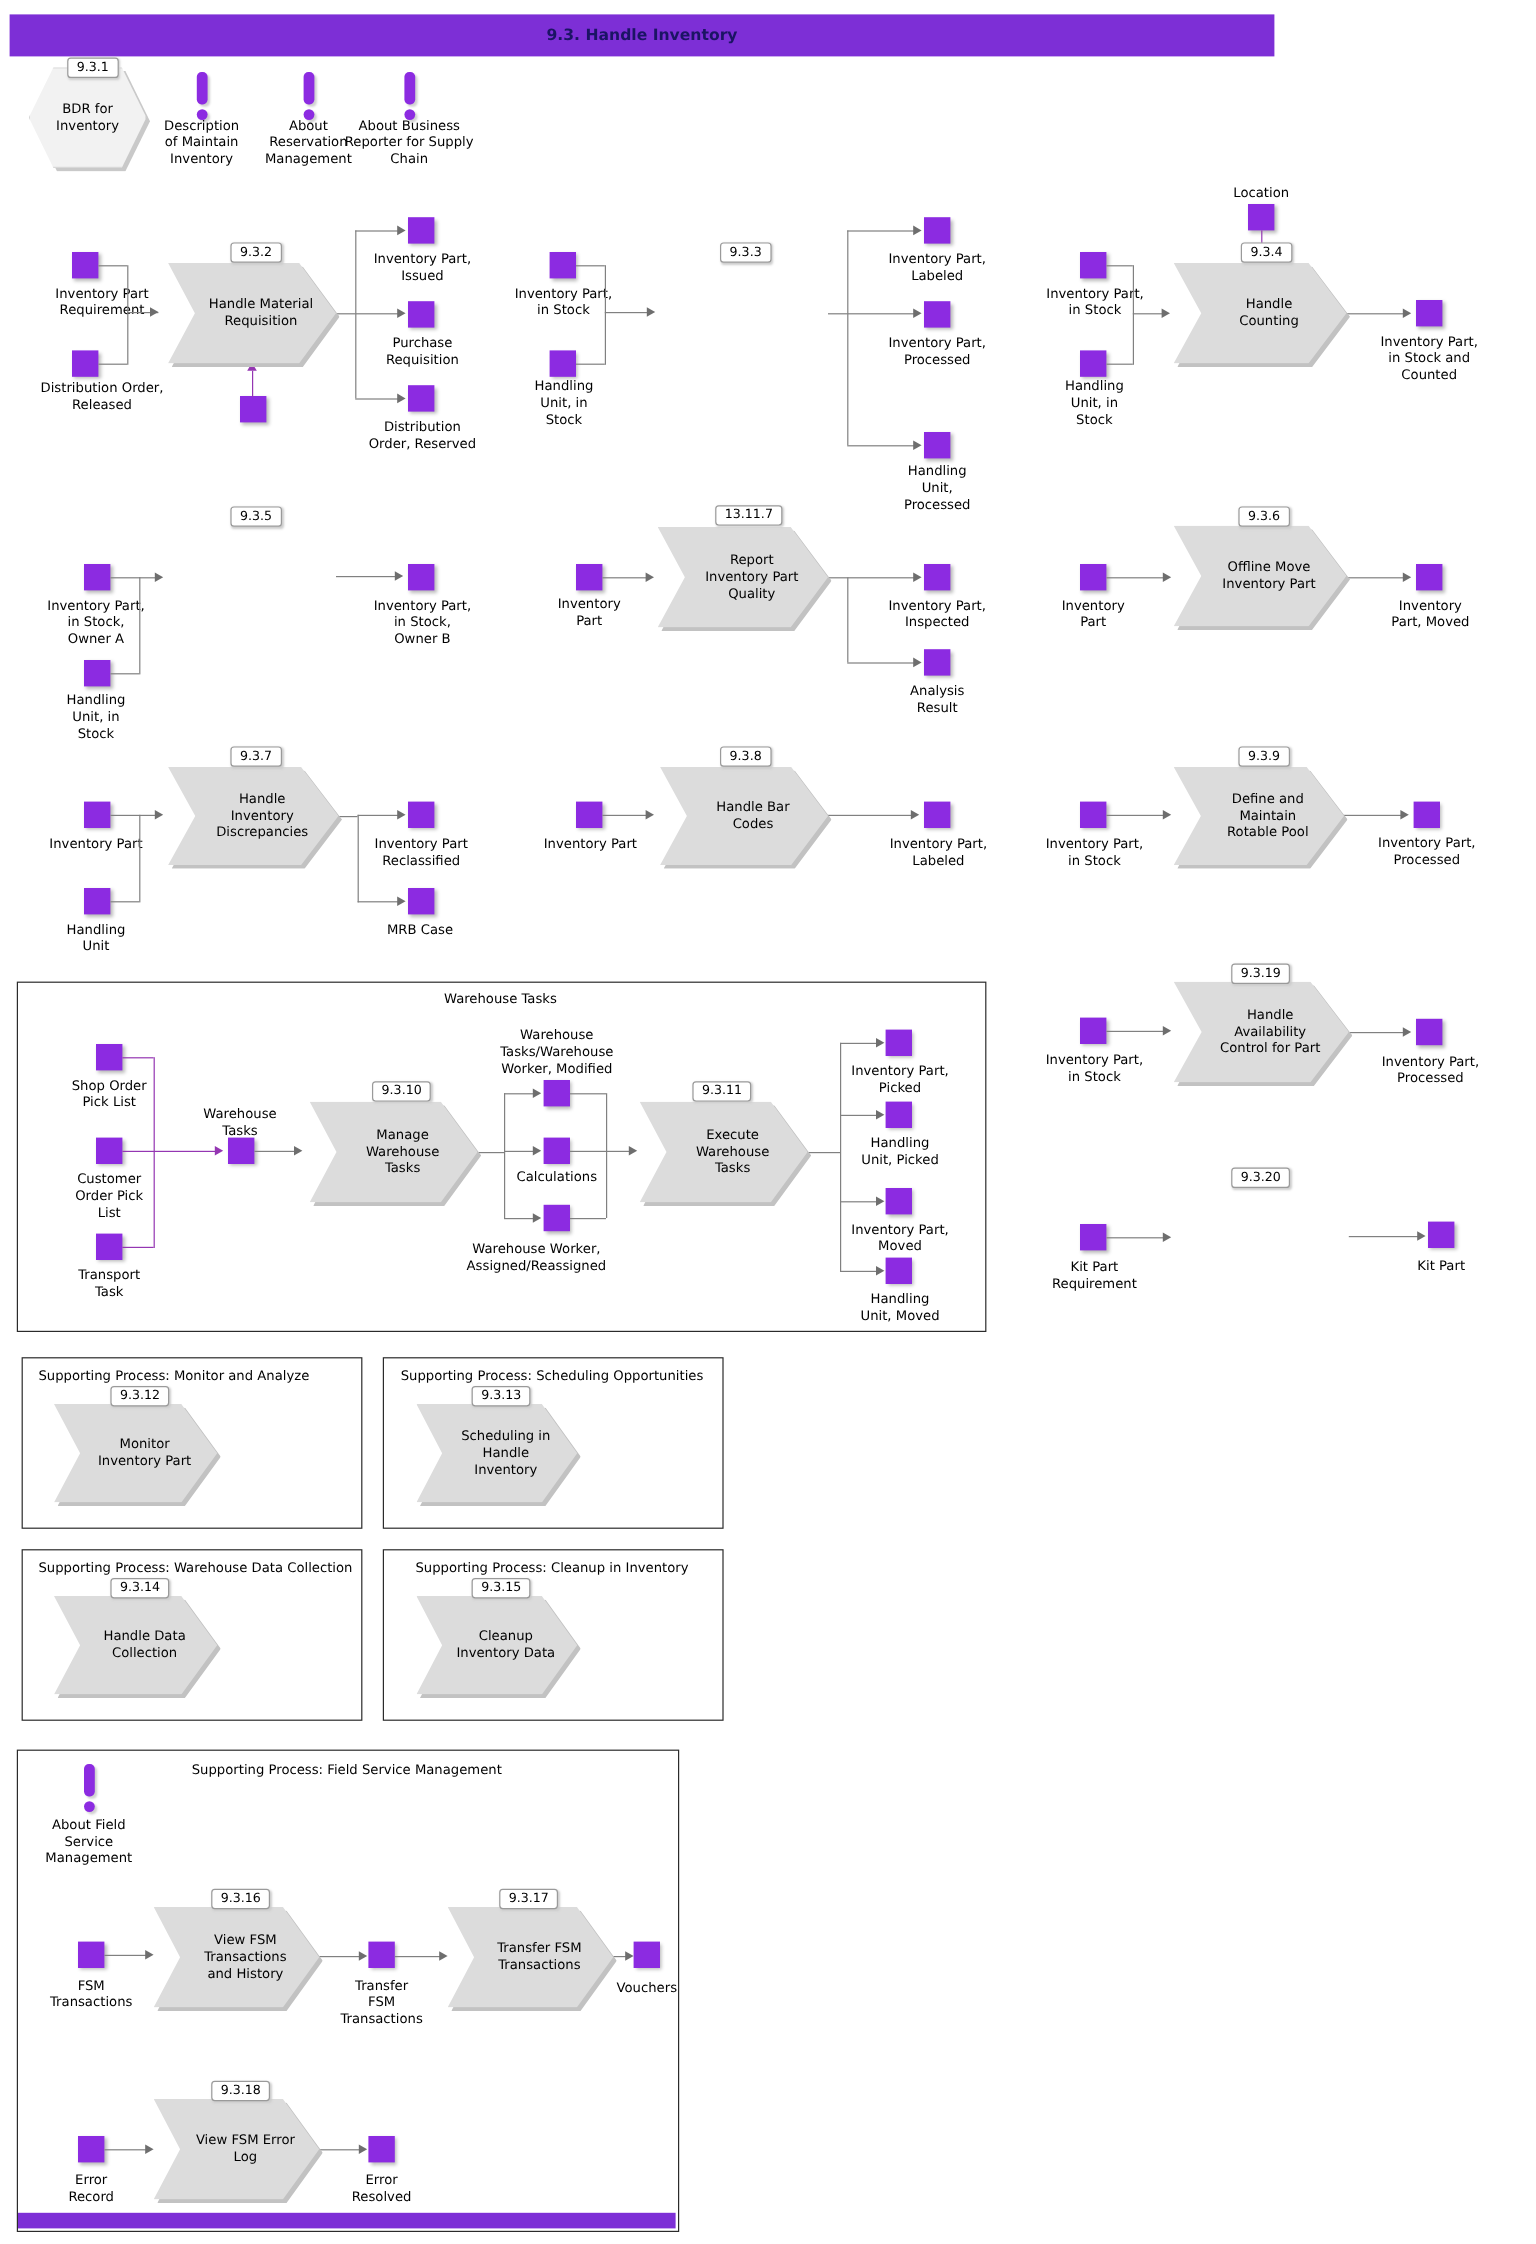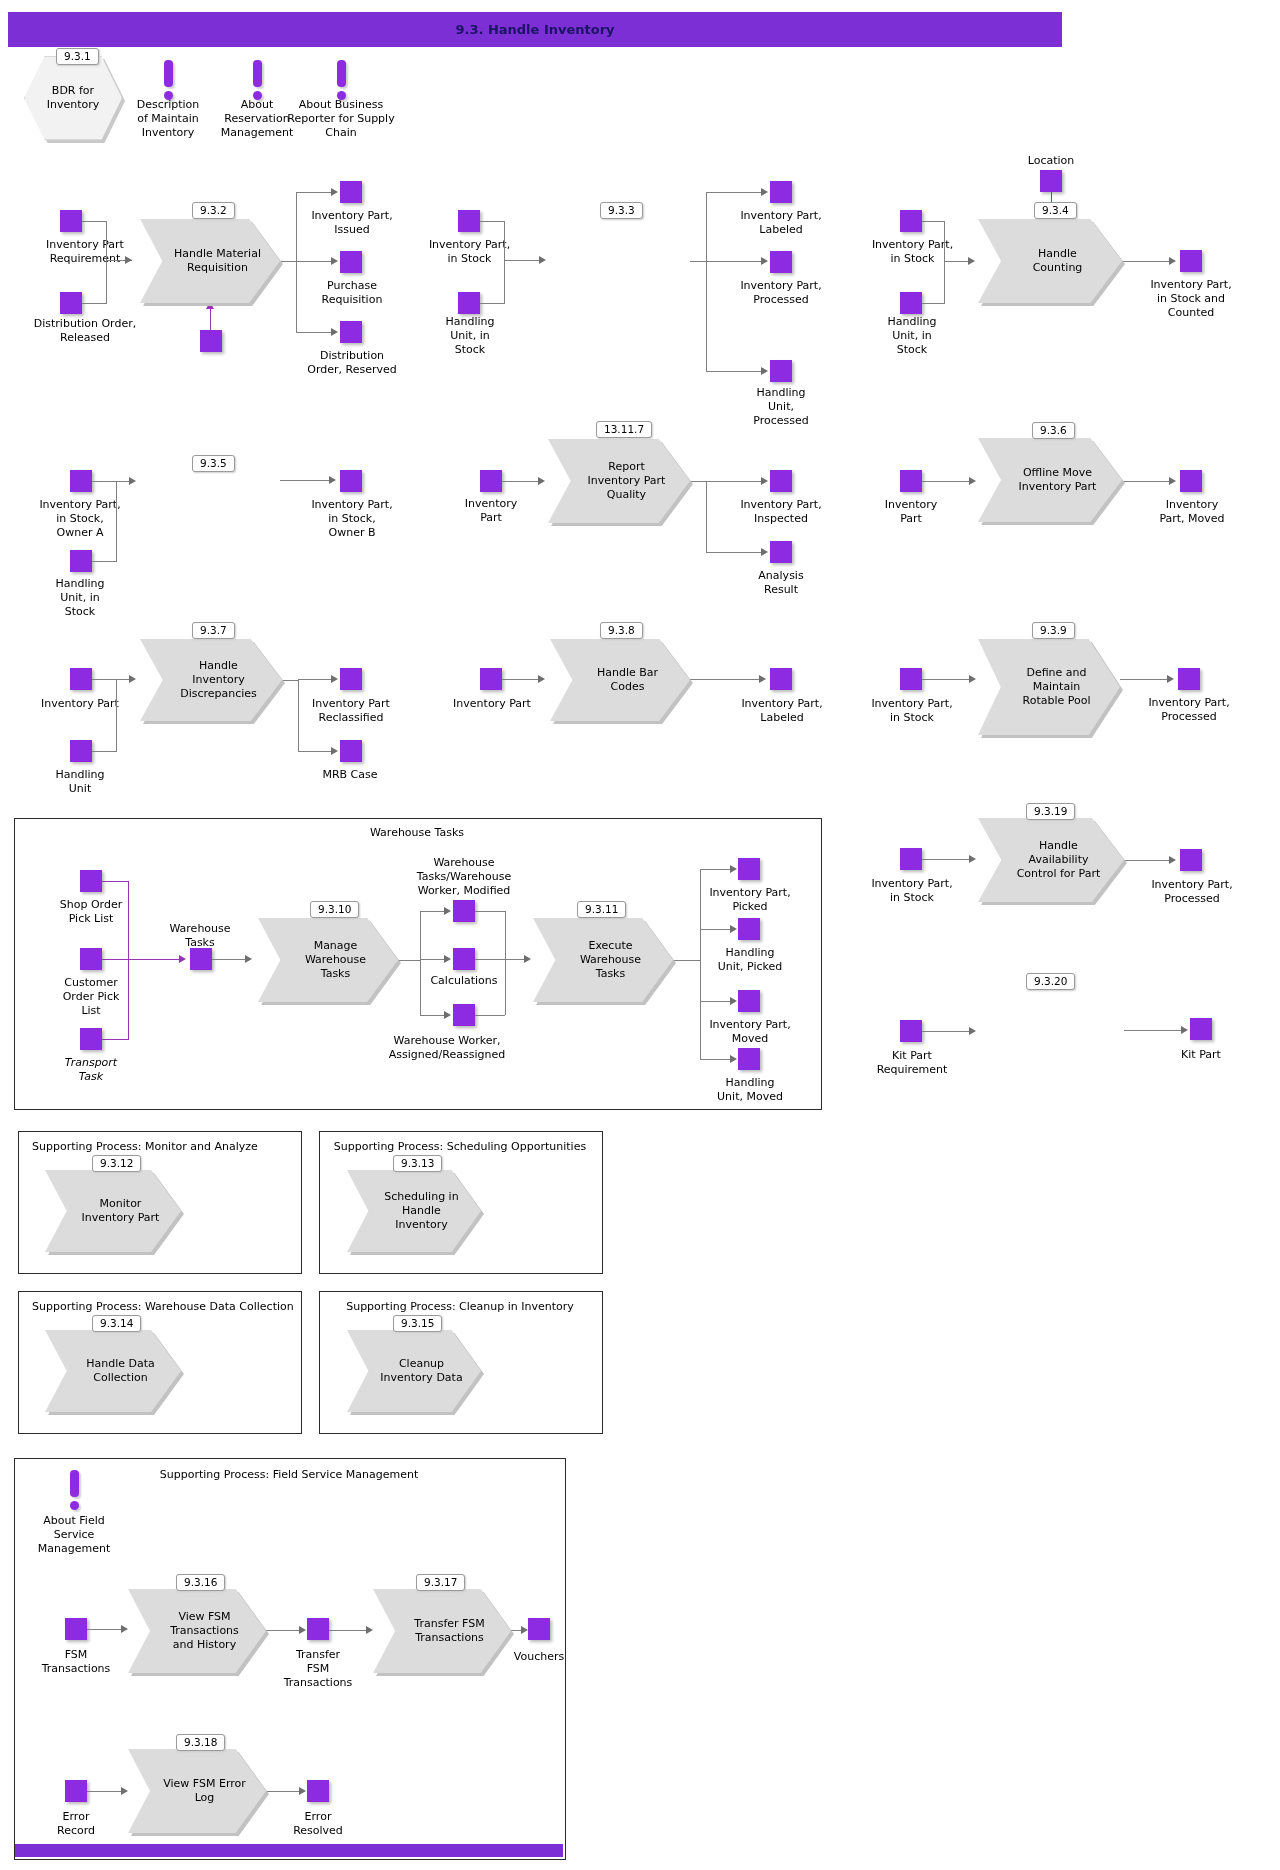--- a/index.html
+++ b/index.html
@@ -188,21 +188,21 @@
 in Stock,
 Owner A</div>
   <div class="sq" style="left:70px;top:550px;"></div>
   <div class="lbl" style="left:37px;top:577px;width:86px;">Handling
 Unit, in
 Stock</div>
   <i class="h" style="left:92px;top:481px;width:40px;"></i>
   <i class="h" style="left:92px;top:561px;width:24px;"></i>
   <i class="v" style="left:116px;top:481px;height:81px;"></i>
   <i class="ar" style="left:129px;top:477px;"></i>
-  <div class="badge" style="left:192px;top:422px;margin-top:33px;">9.3.5</div>
+  <div class="badge" style="left:192px;top:422px;">9.3.5</div>
   <i class="h" style="left:280px;top:480px;width:52px;"></i>
   <i class="ar" style="left:329px;top:476px;"></i>
   <div class="sq" style="left:340px;top:470px;"></div>
   <div class="lbl" style="left:297px;top:498px;width:110px;">Inventory Part,
 in Stock,
 Owner B</div>
 
   <div class="sq" style="left:480px;top:470px;"></div>
   <div class="lbl" style="left:455px;top:497px;width:72px;">Inventory
 Part</div>
@@ -291,21 +291,21 @@
   <i class="ar" style="left:759px;top:675px;"></i>
   <div class="sq" style="left:770px;top:668px;"></div>
   <div class="lbl" style="left:726px;top:697px;width:112px;">Inventory Part,
 Labeled</div>
 
   <div class="sq" style="left:900px;top:668px;"></div>
   <div class="lbl" style="left:855px;top:697px;width:114px;">Inventory Part,
 in Stock</div>
   <i class="h" style="left:922px;top:679px;width:50px;"></i>
   <i class="ar" style="left:969px;top:675px;"></i>
-  <div class="proc" style="left:978px;top:639px;width:142px;height:96px;">
+  <div class="proc" style="left:978px;top:639px;width:142px;height:82px;">
     <i class="sh"></i>
       <i class="shape"></i>
       <span class="txt">Define and
 Maintain
 Rotable Pool</span>
     </div>
   <div class="badge" style="left:1032px;top:622px;">9.3.9</div>
   <i class="h" style="left:1120px;top:679px;width:50px;"></i>
   <i class="ar" style="left:1167px;top:675px;"></i>
   <div class="sq" style="left:1178px;top:668px;"></div>
@@ -315,21 +315,21 @@
   <div class="gbox" style="left:14px;top:818px;width:806px;height:290px;"></div>
   <div class="boxtitle" style="left:14px;top:826px;width:806px;text-align:center;">Warehouse Tasks</div>
   <div class="sq" style="left:80px;top:870px;"></div>
   <div class="lbl" style="left:36px;top:898px;width:110px;">Shop Order
 Pick List</div>
   <div class="sq" style="left:80px;top:948px;"></div>
   <div class="lbl" style="left:41px;top:976px;width:100px;">Customer
 Order Pick
 List</div>
   <div class="sq" style="left:80px;top:1028px;"></div>
-  <div class="lbl" style="left:46px;top:1056px;width:90px;font-style:italic;">Transport
+  <div class="lbl" style="left:46px;top:1056px;width:90px;">Transport
 Task</div>
   <i class="h p" style="left:102px;top:881px;width:26px;"></i>
   <i class="h p" style="left:102px;top:1039px;width:26px;"></i>
   <i class="v p" style="left:128px;top:881px;height:159px;"></i>
   <i class="h p" style="left:102px;top:959px;width:80px;"></i>
   <i class="ar p" style="left:179px;top:955px;"></i>
   <div class="lbl" style="left:150px;top:922px;width:100px;">Warehouse
 Tasks</div>
   <div class="sq" style="left:190px;top:948px;"></div>
   <i class="h" style="left:212px;top:959px;width:36px;"></i>

